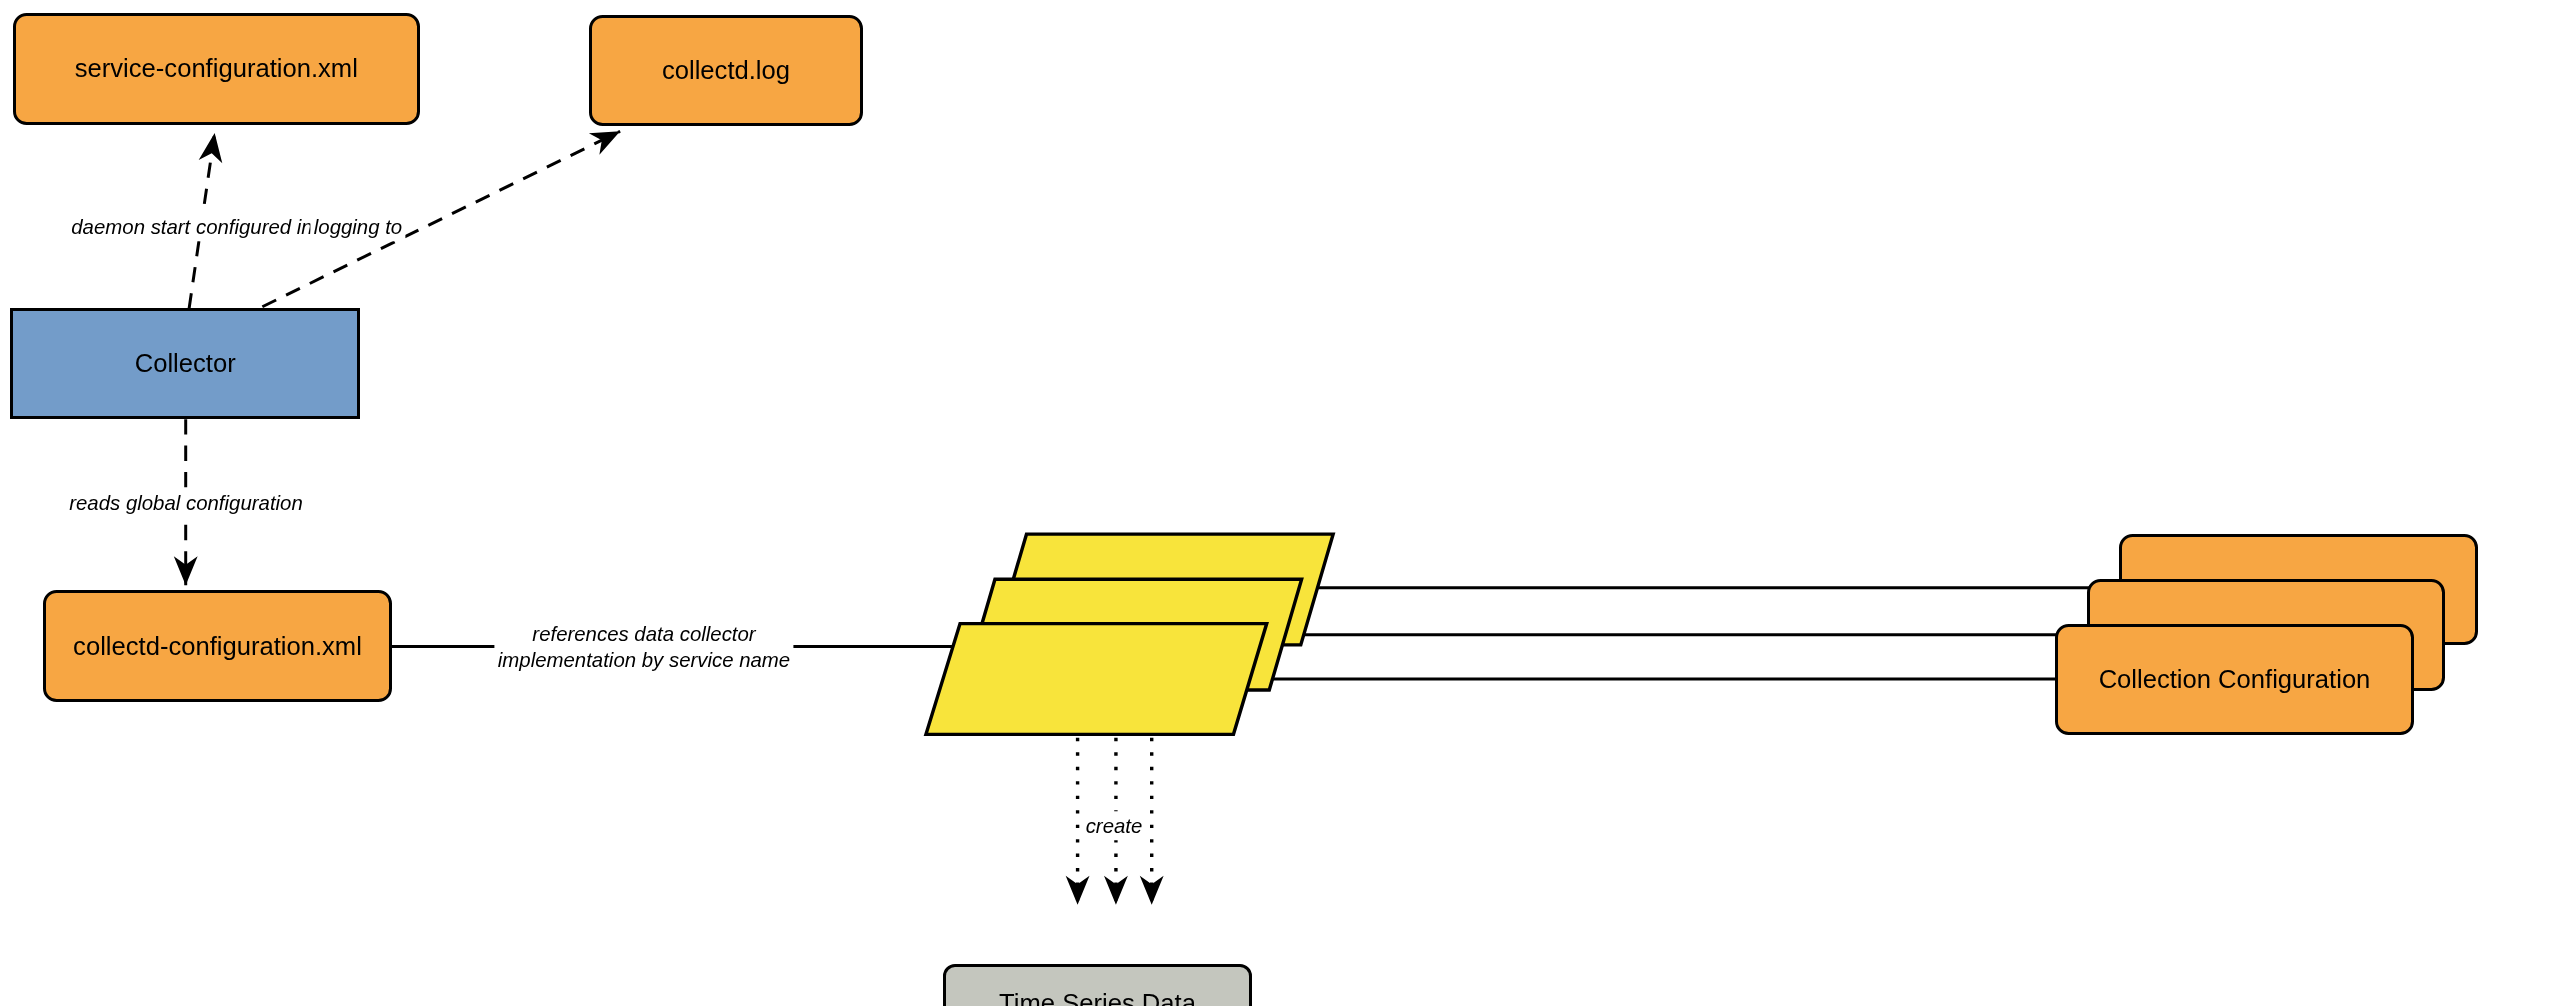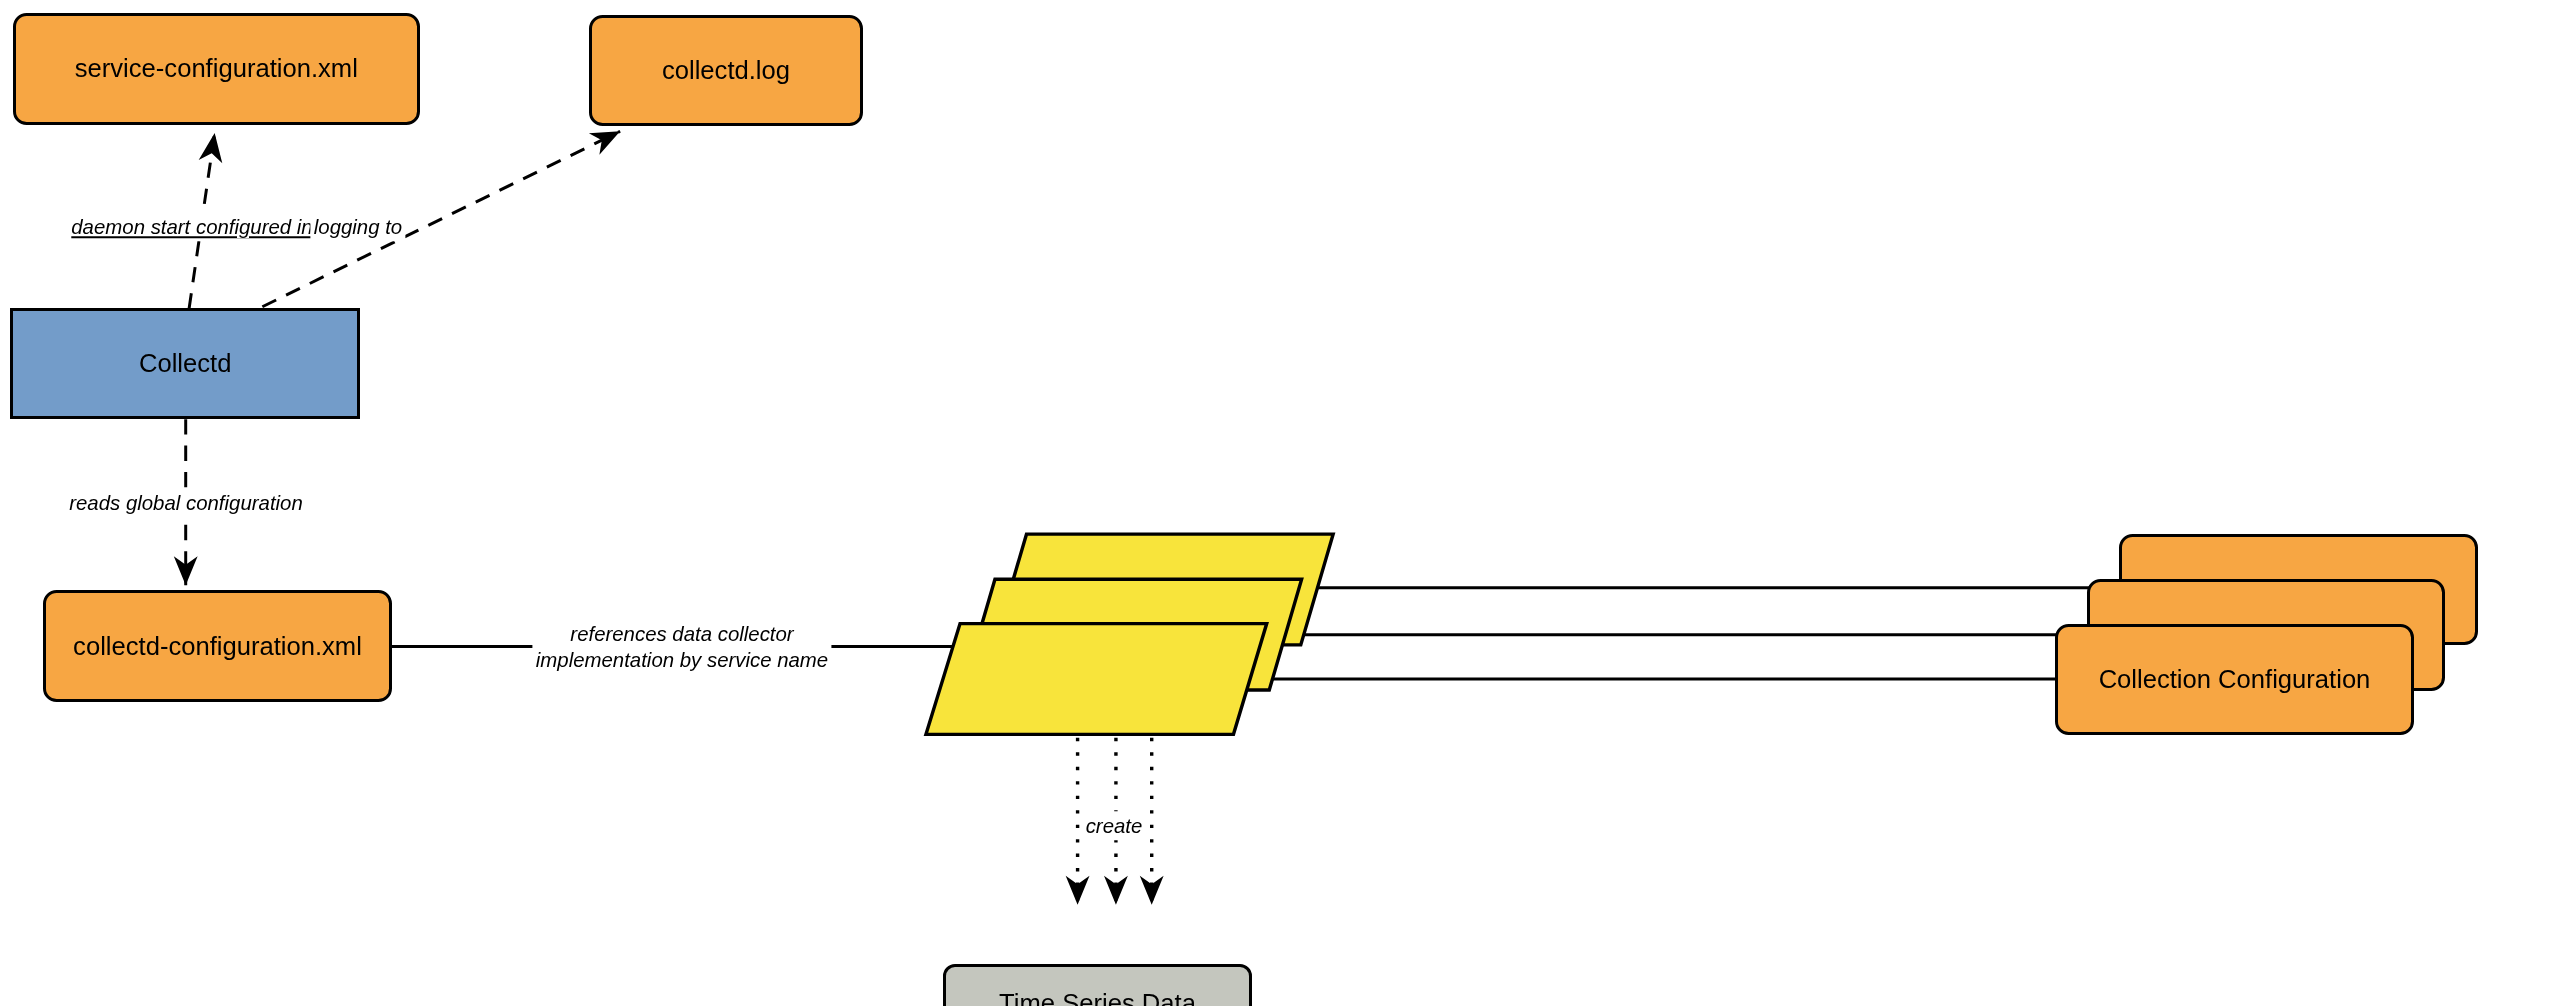--- a/index.html
+++ b/index.html
@@ -81,44 +81,44 @@
 
   <div class="node rounded" style="left:12.8px;top:12.8px;width:407px;height:112px;">
     <span>service-configuration.xml</span>
   </div>
 
   <div class="node rounded" style="left:589px;top:14.5px;width:274px;height:111px;">
     <span>collectd.log</span>
   </div>
 
   <div class="node blue" style="left:10.2px;top:308px;width:350px;height:111px;">
-    <span>Collectd</span>
+    <span>Collector</span>
   </div>
 
   <div class="node rounded" style="left:11px;top:590px;width:349px;height:112px;margin-left:32px;">
     <span>collectd-configuration.xml</span>
   </div>
 
   <div class="node rounded" style="left:2119px;top:534px;width:359px;height:111px;"></div>
   <div class="node rounded" style="left:2087px;top:579px;width:358px;height:112px;"></div>
   <div class="node rounded" style="left:2055px;top:624px;width:359px;height:111px;">
     <span>Collection Configuration</span>
   </div>
 
   <div class="node gray" style="left:943px;top:964px;width:309px;height:78px;">
     <span>Time Series Data</span>
   </div>
 
 
-  <div class="edge-label" style="left:192px;top:227px;text-decoration:underline;">daemon start configured in</div>
+  <div class="edge-label" style="left:192px;top:227px;">daemon start configured in</div>
 
   <div class="edge-label" style="left:358px;top:227px;">logging to</div>
 
   <div class="edge-label" style="left:186px;top:503px;">reads global configuration</div>
 
-  <div class="edge-label" style="left:682px;top:647px;text-align:center;">references data collector
+  <div class="edge-label" style="left:644px;top:647px;text-align:center;">references data collector
 implementation by service name</div>
 
 
   <div class="edge-label" style="left:1114px;top:826px;">create</div>
 
 </div>
 
 
 </body></html>

